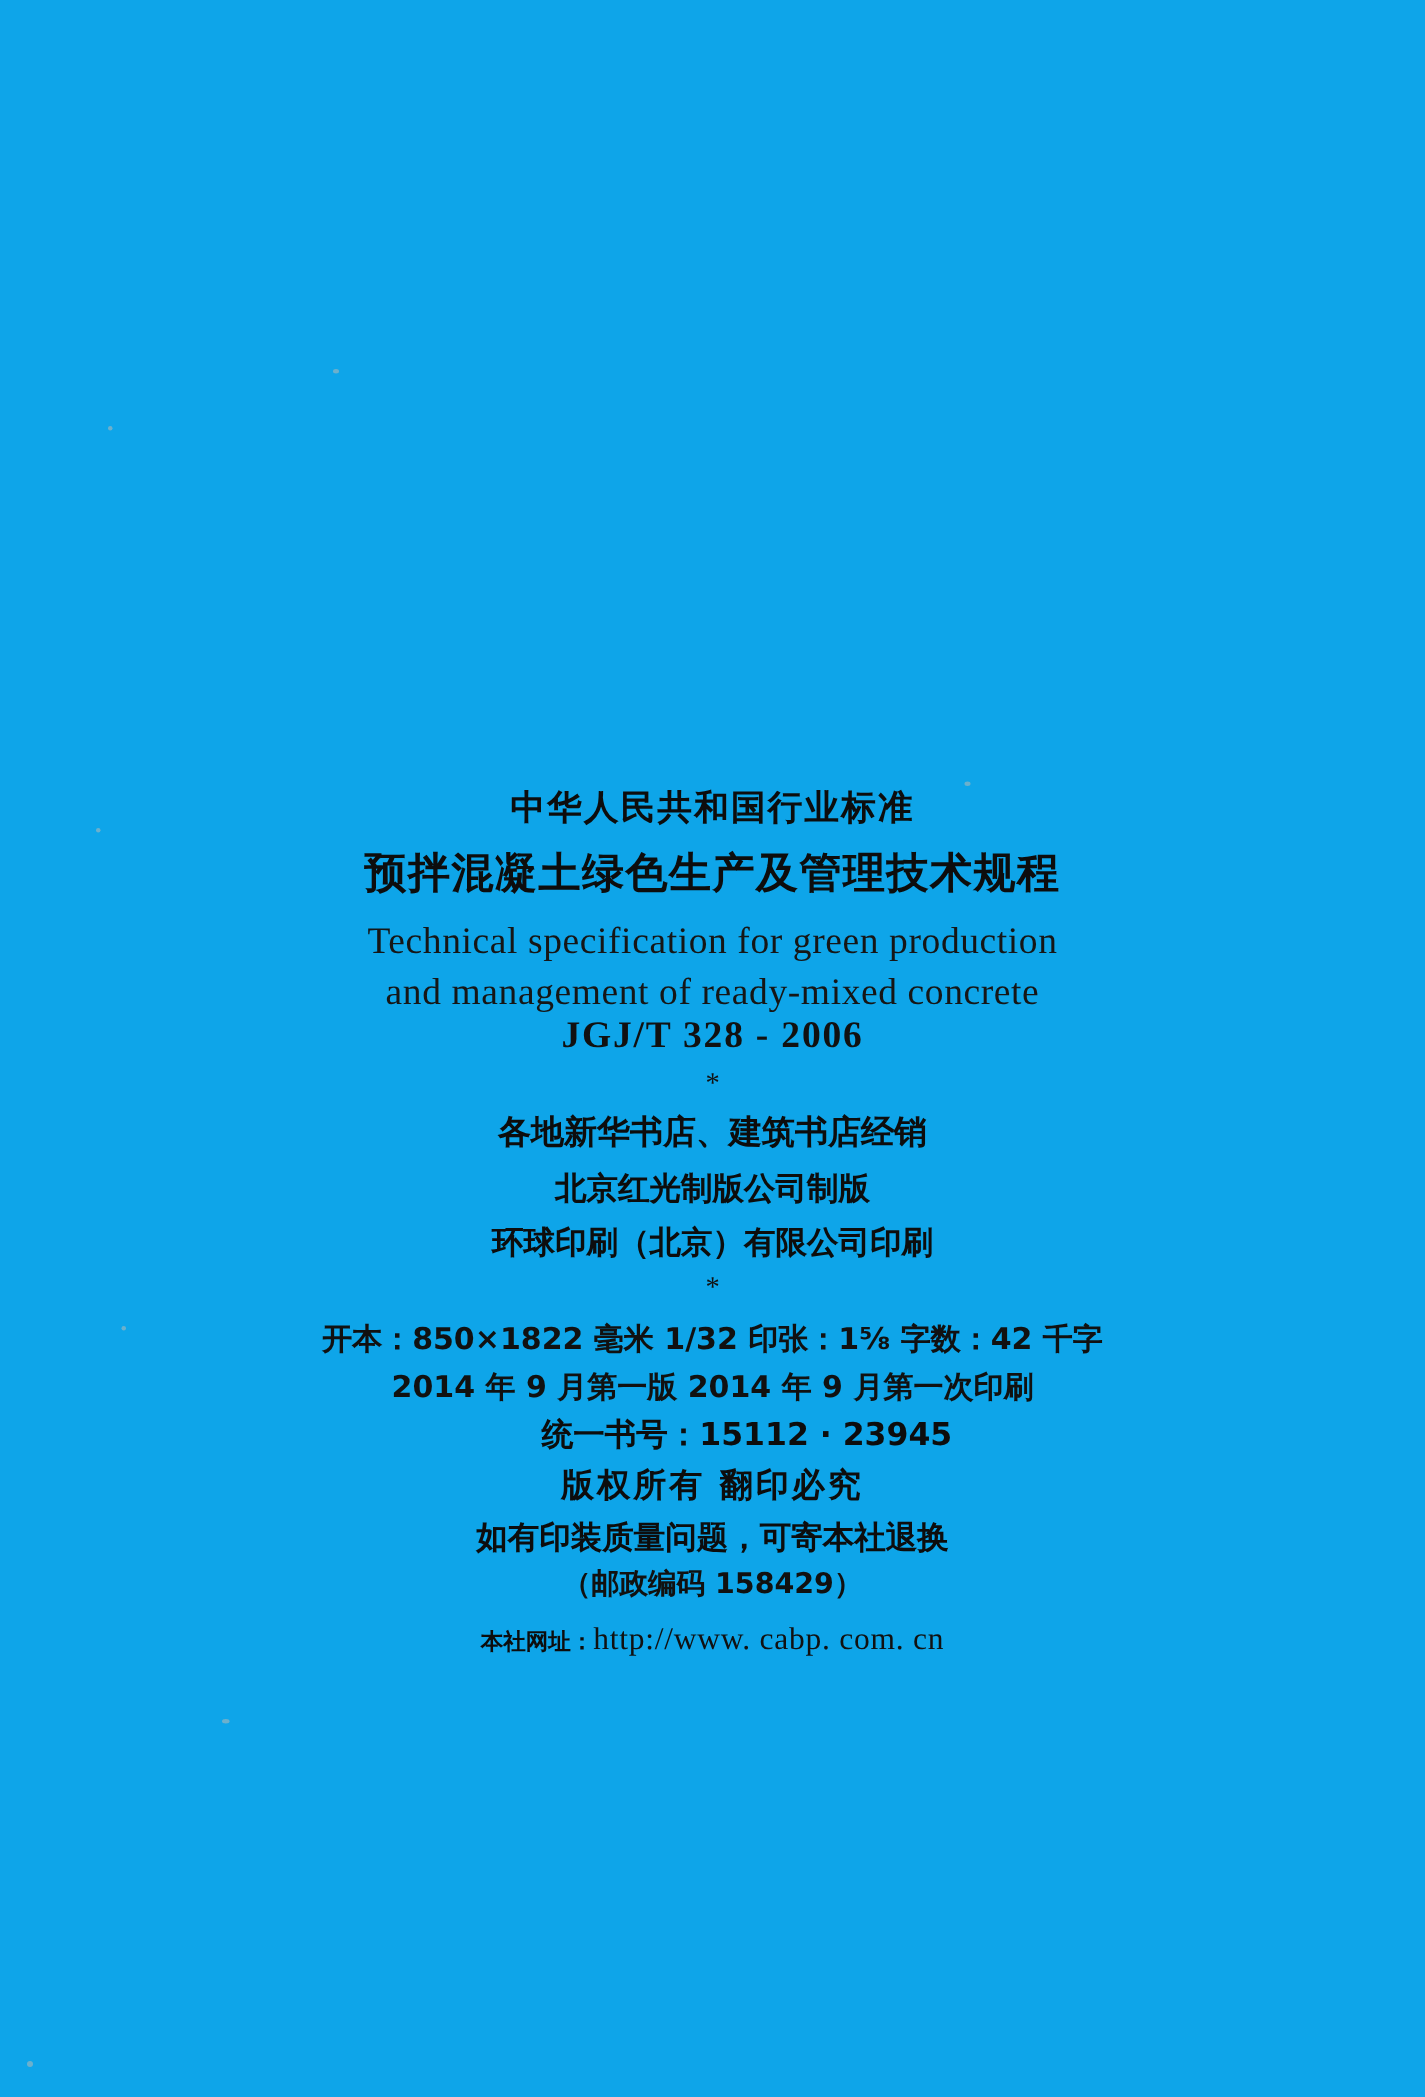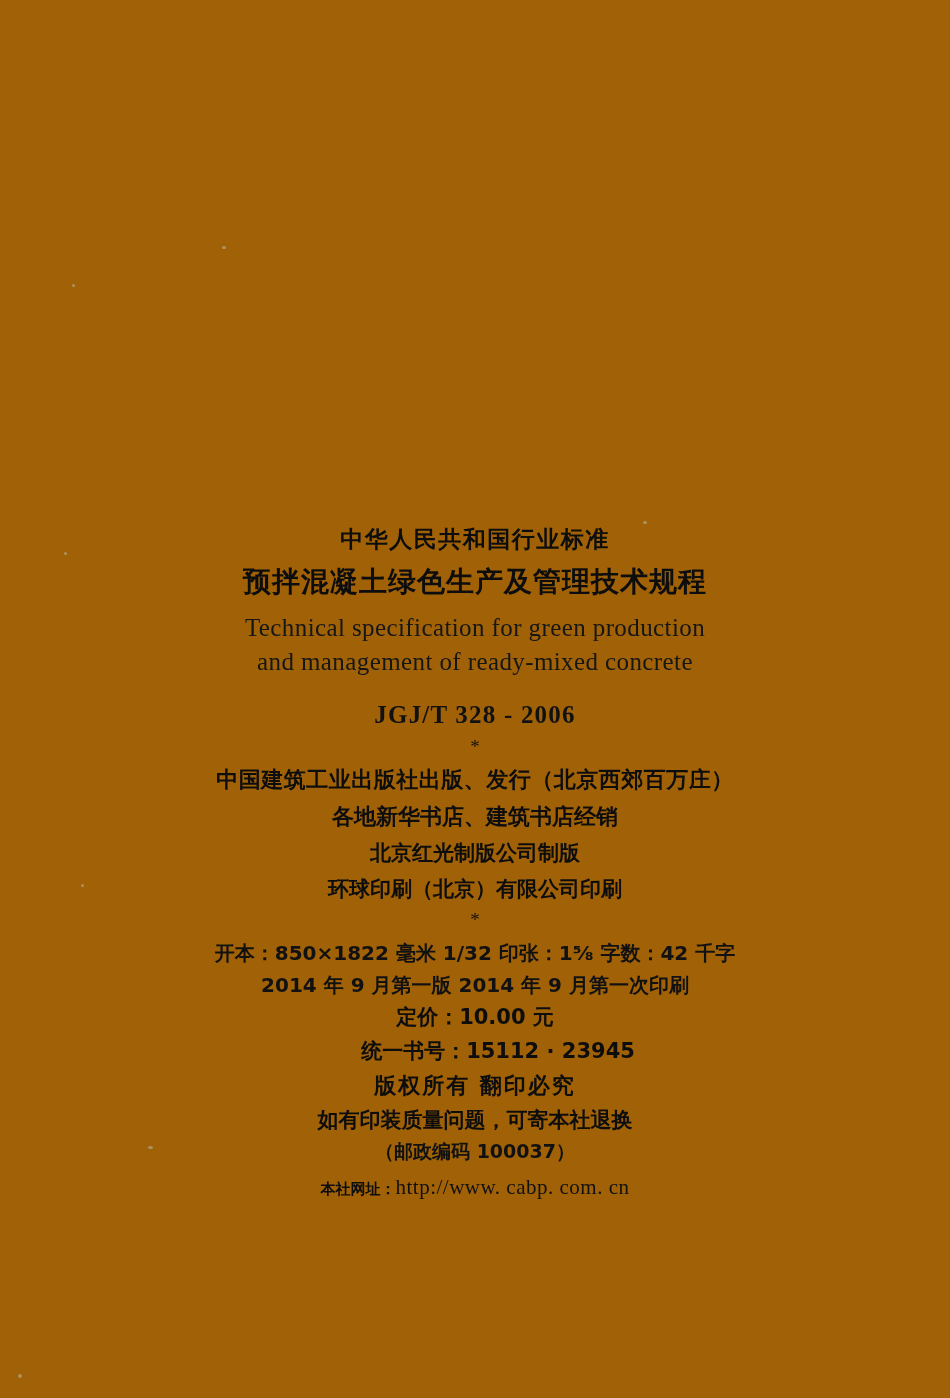--- a/index.html
+++ b/index.html
@@ -11,21 +11,21 @@
     width: 950px;
     height: 1398px;
     position: relative;
     overflow: hidden;
     font-family: "Liberation Serif", "DejaVu Serif", serif;
     color: #111111;
   }
   .page {
     position: absolute;
     inset: 0;
-    background: #a16207;
+    background: #0ea5e9;
   }
   
   .speck {
     position: absolute;
     background: #b9b9b4;
     border-radius: 50%;
     opacity: .55;
   }
   .colophon {
     position: absolute;
@@ -53,21 +53,21 @@
     letter-spacing: 1px;
     margin-bottom: 19px;
   }
   .en {
     font-family: "Liberation Serif", "DejaVu Serif", serif;
     font-size: 25px;
     letter-spacing: .4px;
     color: #161616;
   }
   .en1 { margin-bottom: 9px; }
-  .en2 { margin-bottom: 28px; }
+  .en2 { margin-bottom: 4px; }
   .l-code {
     font-family: "Liberation Serif", "DejaVu Serif", serif;
     font-weight: bold;
     font-size: 25px;
     letter-spacing: 1.2px;
     margin-bottom: 10px;
   }
   .star {
     font-size: 19px;
     line-height: 1;
@@ -149,43 +149,41 @@
     <div class="line cn l-title">预拌混凝土绿色生产及管理技术规程</div>
 
     <div class="line en en1">Technical specification for green production</div>
 
     <div class="line en en2">and management of ready-mixed concrete</div>
 
     <div class="line l-code">JGJ/T 328 - 2006</div>
 
     <div class="line star">*</div>
 
-    <div class="line cn l-pub">中国建筑工业出版社出版、发行（北京西郊百万庄）</div>
 
     <div class="line cn l-pub2">各地新华书店、建筑书店经销</div>
 
     <div class="line cn l-pub3">北京红光制版公司制版</div>
 
     <div class="line cn l-pub4">环球印刷（北京）有限公司印刷</div>
 
     <div class="line star star2">*</div>
 
     <div class="line l-spec">开本：850×1822 毫米  1/32  印张：1⅝  字数：42 千字</div>
 
     <div class="line l-spec2">2014 年 9 月第一版   2014 年 9 月第一次印刷</div>
 
-    <div class="line cn l-price">定价：10.00 元</div>
 
     <div class="line cn l-isbn">统一书号：15112 · 23945</div>
 
     <div class="line cn l-rights">版权所有  翻印必究</div>
 
     <div class="line cn l-note">如有印装质量问题，可寄本社退换</div>
 
-    <div class="line l-zip">（邮政编码 100037）</div>
+    <div class="line l-zip">（邮政编码 158429）</div>
 
     <div class="line l-web">
       <span class="cn" style="font-size:15px;">本社网址：</span><span class="url">http://www. cabp. com. cn</span>
     </div>
 
 
   </div>
 </div>
 
 </body></html>

